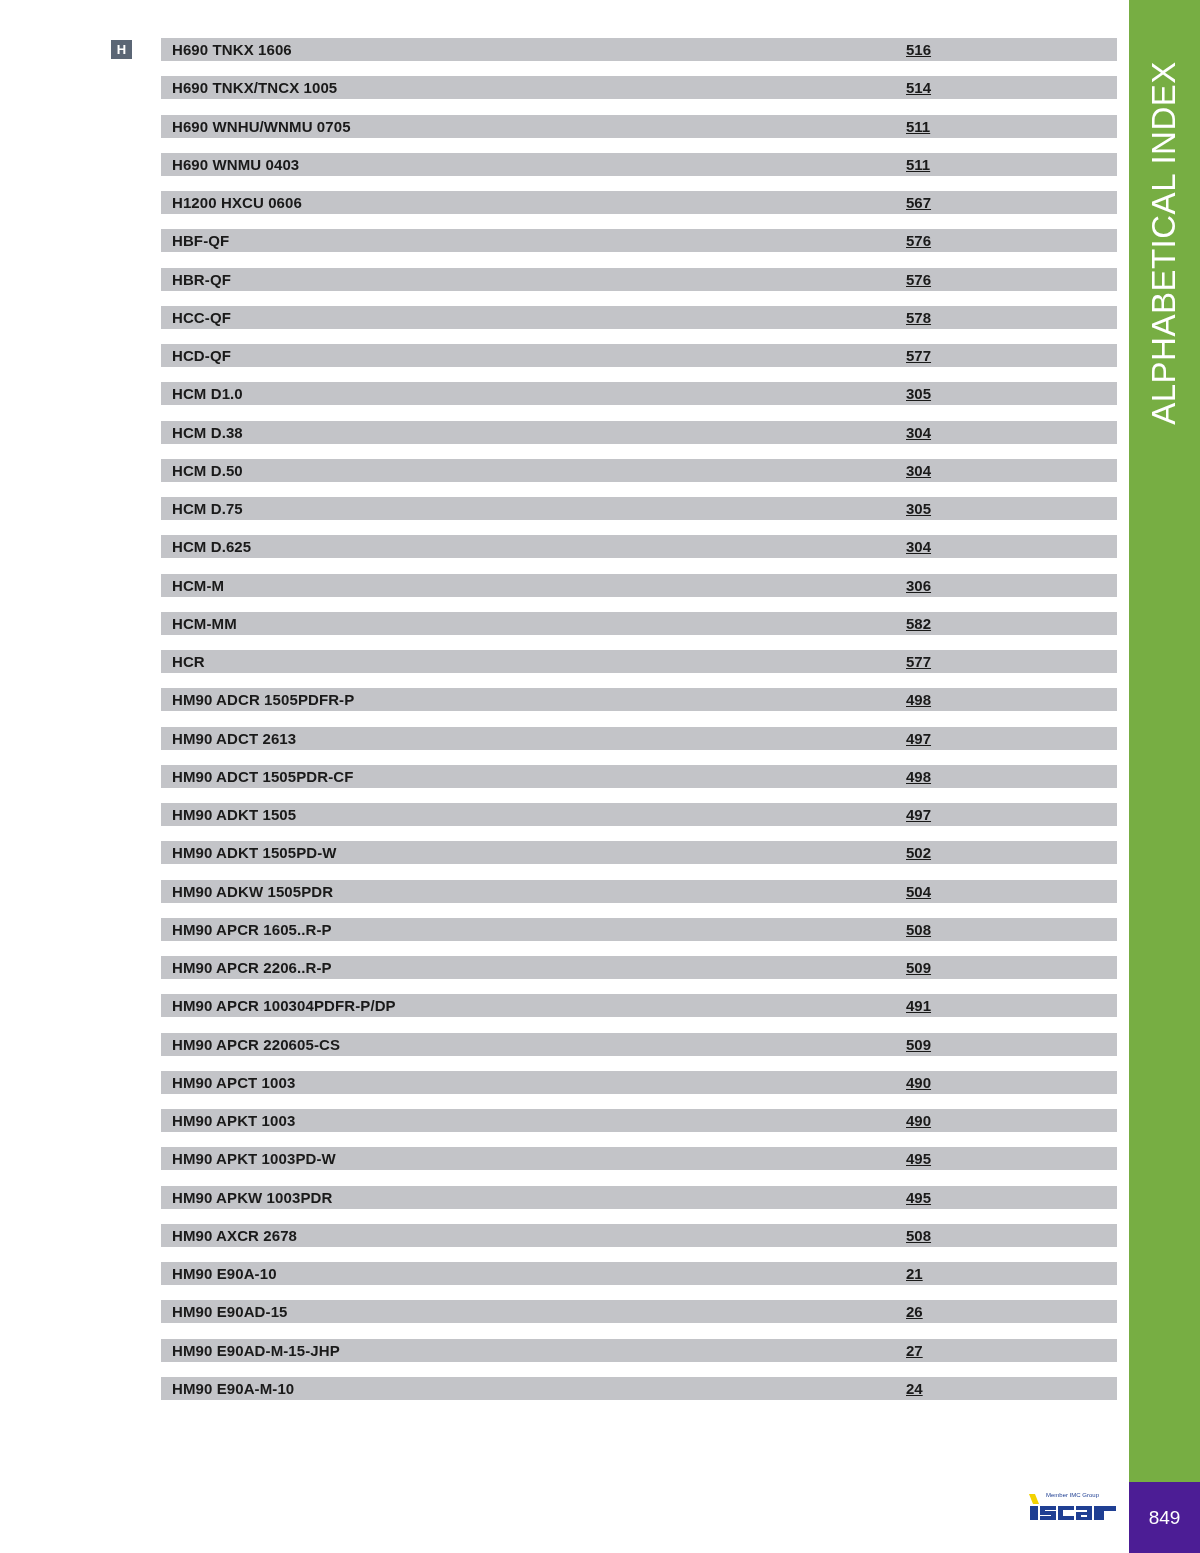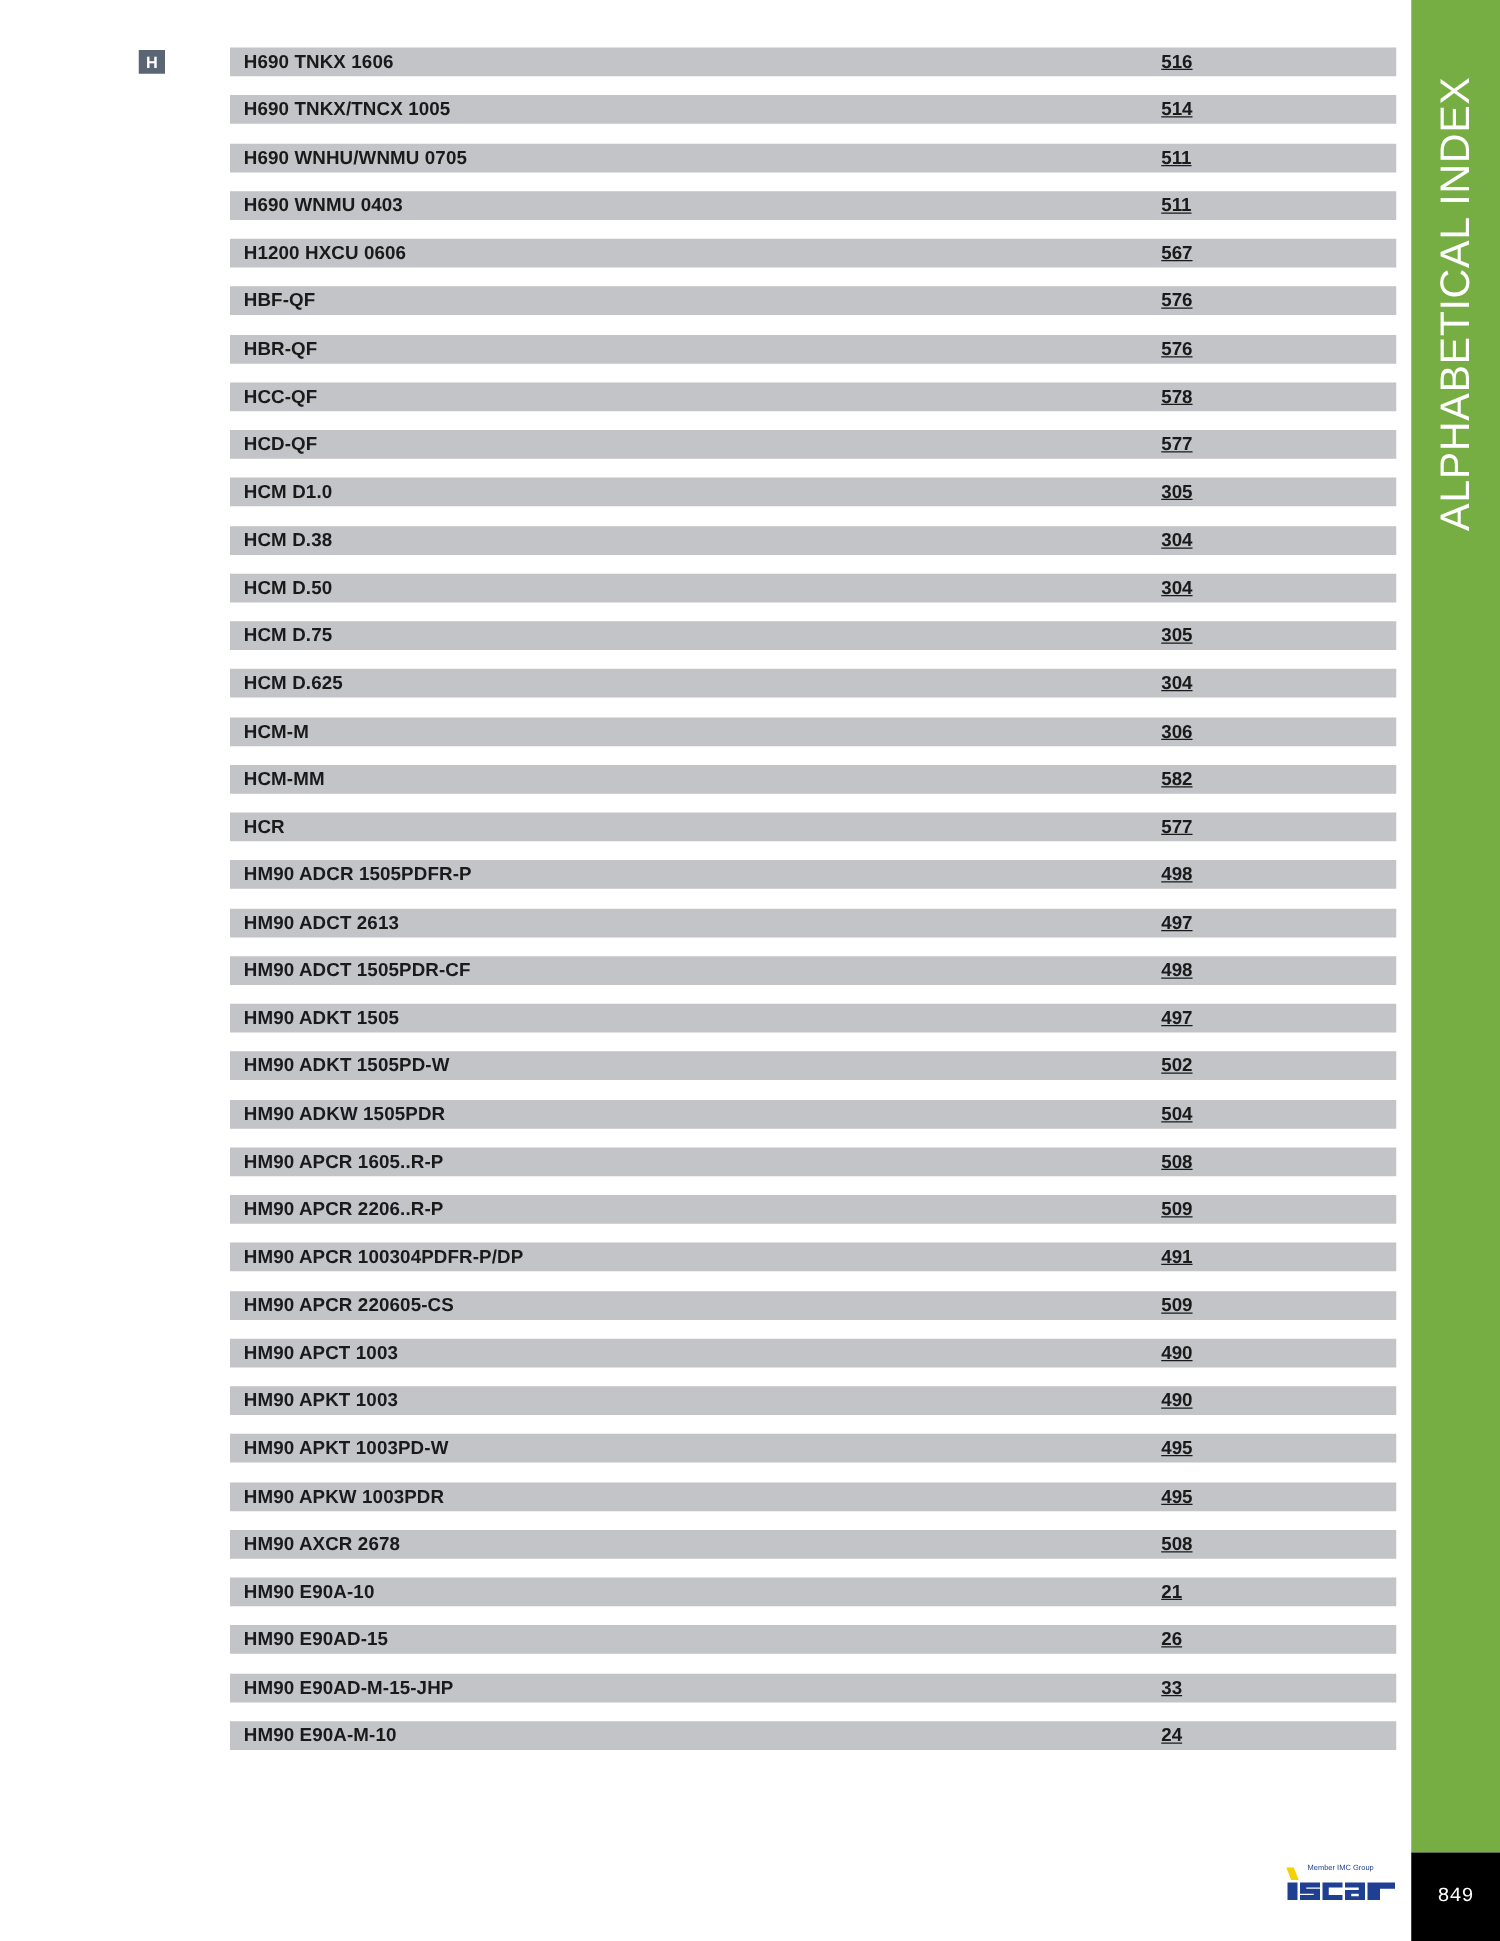--- a/index.html
+++ b/index.html
@@ -38,21 +38,20 @@
   }
   .index-row {
     position: relative;
     height: 23px;
     margin-bottom: 15.25px;
     background: #c3c4c8;
     font-size: 15px;
     line-height: 23px;
     color: #1a1a1a;
     font-weight: bold;
-    margin-left: 23px;
   }
   .index-row .code {
     position: absolute;
     left: 11px;
     top: 0;
     letter-spacing: 0.1px;
   }
   .index-row .page {
     position: absolute;
     left: 745px;
@@ -77,26 +76,25 @@
     font-size: 33px;
     font-weight: normal;
     letter-spacing: 0.5px;
   }
   .page-box {
     position: absolute;
     left: 1129px;
     top: 1482px;
     width: 71px;
     height: 71px;
-    background: #000000;
+    background: #4c1d95;
     color: #ffffff;
-    font-size: 16px;
+    font-size: 19px;
     line-height: 71px;
     text-align: center;
-    font-family: Liberation Mono, monospace;
   }
   .logo {
     position: absolute;
     left: 1026px;
     top: 1490px;
     width: 96px;
     height: 40px;
   }
   .logo .tagline {
     position: absolute;
@@ -244,21 +242,21 @@
   <li class="index-row">
       <span class="code">HM90 E90A-10</span>
       <span class="page">21</span>
     </li>
   <li class="index-row">
       <span class="code">HM90 E90AD-15</span>
       <span class="page">26</span>
     </li>
   <li class="index-row">
       <span class="code">HM90 E90AD-M-15-JHP</span>
-      <span class="page">33</span>
+      <span class="page">27</span>
     </li>
   <li class="index-row">
       <span class="code">HM90 E90A-M-10</span>
       <span class="page">24</span>
     </li>
 </ul>
 
 <div class="sidebar"></div>
 <div class="sidebar-title">ALPHABETICAL INDEX</div>
 

